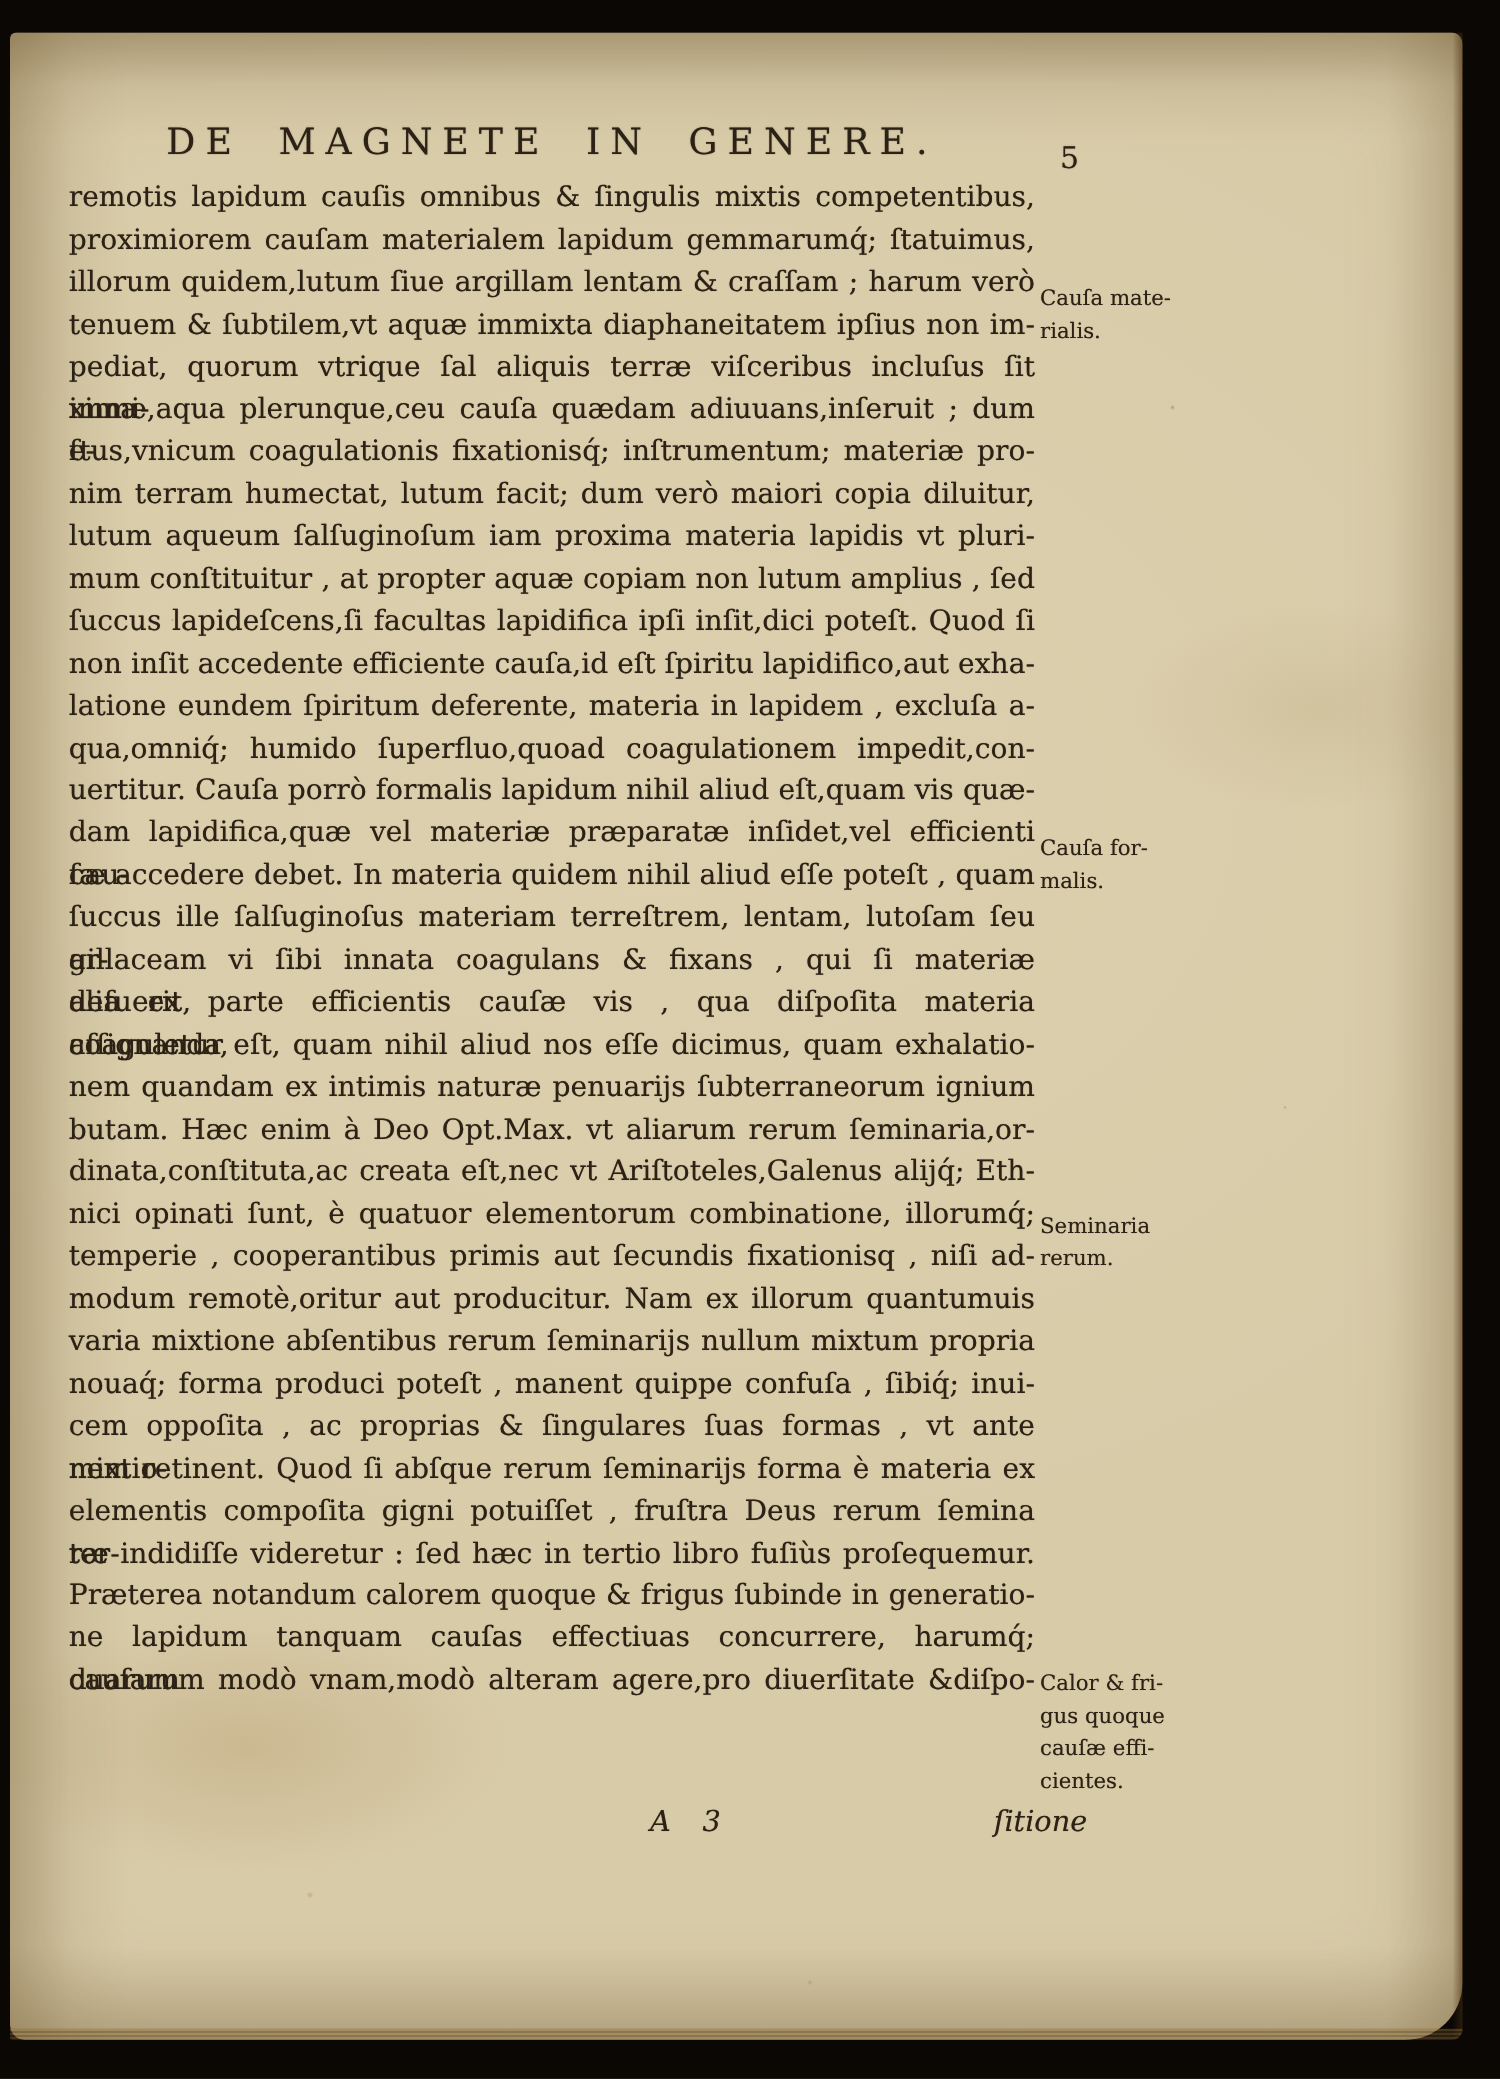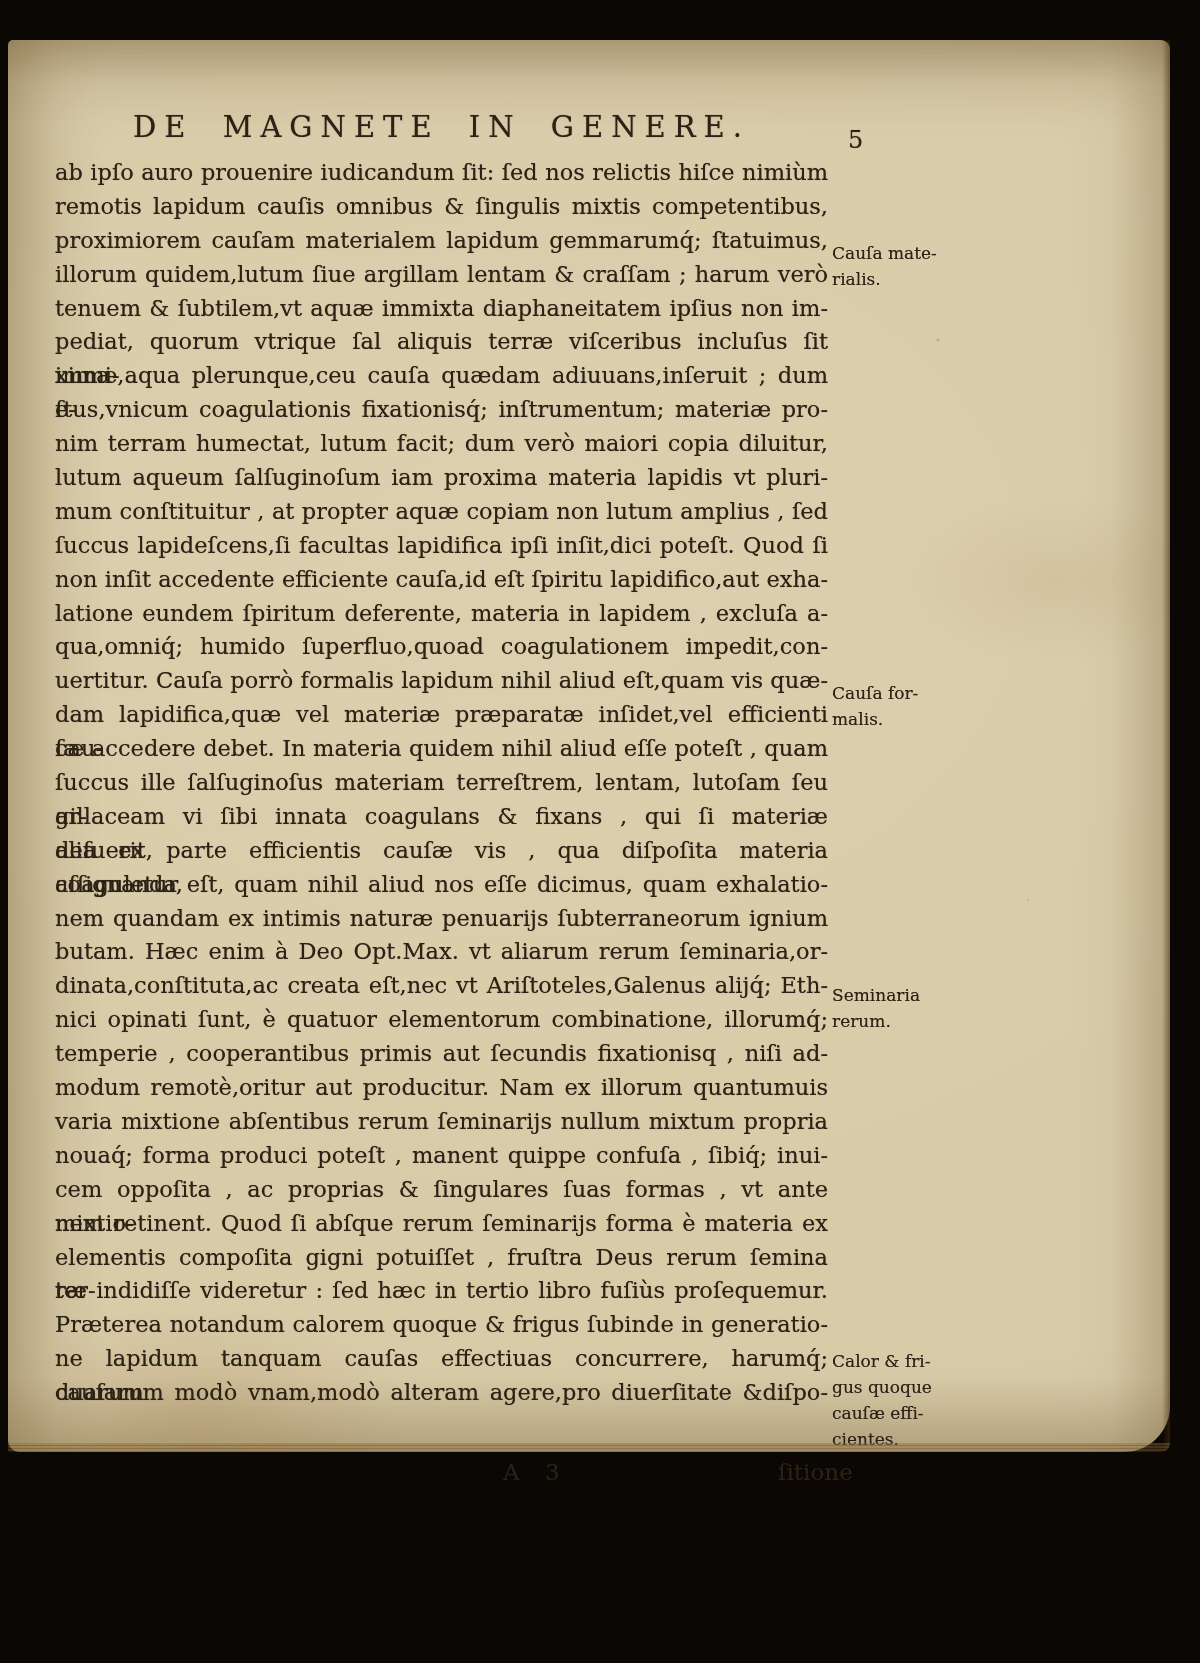--- a/index.html
+++ b/index.html
@@ -10,33 +10,32 @@
   html,body{margin:0;padding:0;}
   body{
     width:1200px;height:1663px;
     background:var(--bg);
     font-family:"DejaVu Serif","Liberation Serif",serif;
     overflow:hidden;
     position:relative;
   }
   .stage{position:absolute;inset:0;background:var(--bg);}
   .page{
-    position:absolute;left:8px;top:26px;width:1162px;height:1412px;
+    position:absolute;left:8px;top:26px;width:1162px;height:1606px;
     background:
       radial-gradient(ellipse 320px 160px at 190px 1370px, rgba(150,110,55,0.20), transparent 65%),
       radial-gradient(ellipse 220px 120px at 1050px 540px, rgba(140,105,55,0.10), transparent 70%),
       radial-gradient(ellipse 1300px 950px at 45% 38%, rgba(255,250,228,0.10), transparent 72%),
       linear-gradient(90deg, rgba(118,92,48,0.22), rgba(118,92,48,0.05) 48px, transparent 95px),
       linear-gradient(180deg, rgba(108,84,44,0.30), rgba(108,84,44,0.06) 42px, transparent 85px),
       linear-gradient(270deg, rgba(108,84,44,0.16), transparent 60px),
       linear-gradient(0deg, rgba(108,84,44,0.22), transparent 75px),
       var(--paper);
     border-radius:5px 9px 46px 12px;
     box-shadow: inset 0 0 90px rgba(92,70,34,0.32);
-    margin-top: 14px;
   }
   .texture{
     position:absolute;inset:0;pointer-events:none;border-radius:inherit;
     background:
       radial-gradient(circle 3px at 930px 300px, rgba(90,70,40,0.35), transparent 70%),
       radial-gradient(circle 2px at 1020px 860px, rgba(90,70,40,0.3), transparent 70%),
       radial-gradient(circle 4px at 240px 1490px, rgba(120,85,40,0.25), transparent 70%),
       radial-gradient(circle 3px at 640px 1560px, rgba(100,75,40,0.22), transparent 70%),
       radial-gradient(circle 2px at 130px 470px, rgba(90,70,40,0.28), transparent 70%);
   }
@@ -79,40 +78,40 @@
     position:absolute;left:824px;width:120px;
     font-size:17px;line-height:26px;color:var(--ink);
     white-space:pre-line;
     text-shadow:0 0 0.6px rgba(43,33,21,0.5);
   }
   .note-1{top:200px;}
   .note-2{top:640px;}
   .note-3{top:942px;}
   .note-4{top:1308px;}
   .footer-line{
-    position:absolute;left:30px;top:1419px;width:840px;height:40px;
+    position:absolute;left:47px;top:1419px;width:840px;height:40px;
     font-size:23px;color:var(--ink);
     text-shadow:0 0 0.7px rgba(43,33,21,0.55);
+    font-style:italic;
   }
   .signature{position:absolute;left:465px;top:0;white-space:pre;word-spacing:18px;}
   .catchword{position:absolute;left:740px;top:0;}
 </style>
 </head>
 <body>
 
 <div class="stage">
   <div class="page">
     <div class="texture"></div>
 
     <div class="running-title">DE MAGNETE IN GENERE.</div>
 
     <div class="page-number">5</div>
 
     <div class="body-text">
-        <div class="line">ab ipſo auro prouenire iudicandum ſit: ſed nos relictis hiſce nimiùm</div>
         <div class="line">remotis lapidum cauſis omnibus &amp; ſingulis mixtis competentibus,</div>
         <div class="line">proximiorem cauſam materialem lapidum gemmarumq́; ſtatuimus,</div>
         <div class="line">illorum quidem,lutum ſiue argillam lentam &amp; craſſam ; harum verò</div>
         <div class="line">tenuem &amp; ſubtilem,vt aquæ immixta diaphaneitatem ipſius non im-</div>
         <div class="line">pediat, quorum vtrique ſal aliquis terræ viſceribus incluſus ſit immi-</div>
         <div class="line">ximæ,aqua plerunque,ceu cauſa quædam adiuuans,inſeruit ; dum e-</div>
         <div class="line">ſtus,vnicum coagulationis fixationisq́; inſtrumentum; materiæ pro-</div>
         <div class="line">nim terram humectat, lutum facit; dum verò maiori copia diluitur,</div>
         <div class="line">lutum aqueum ſalſuginoſum iam proxima materia lapidis vt pluri-</div>
         <div class="line">mum conſtituitur , at propter aquæ copiam non lutum amplius , ſed</div>

